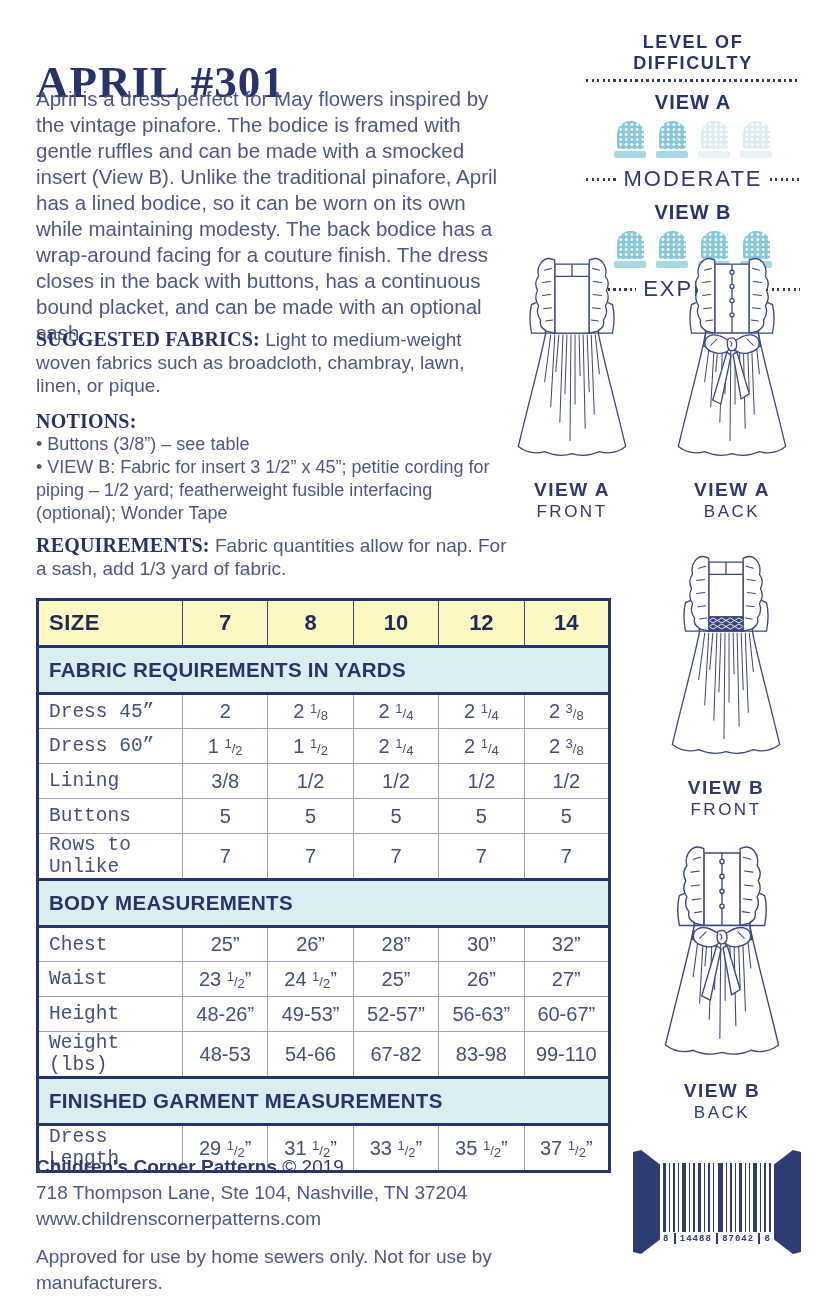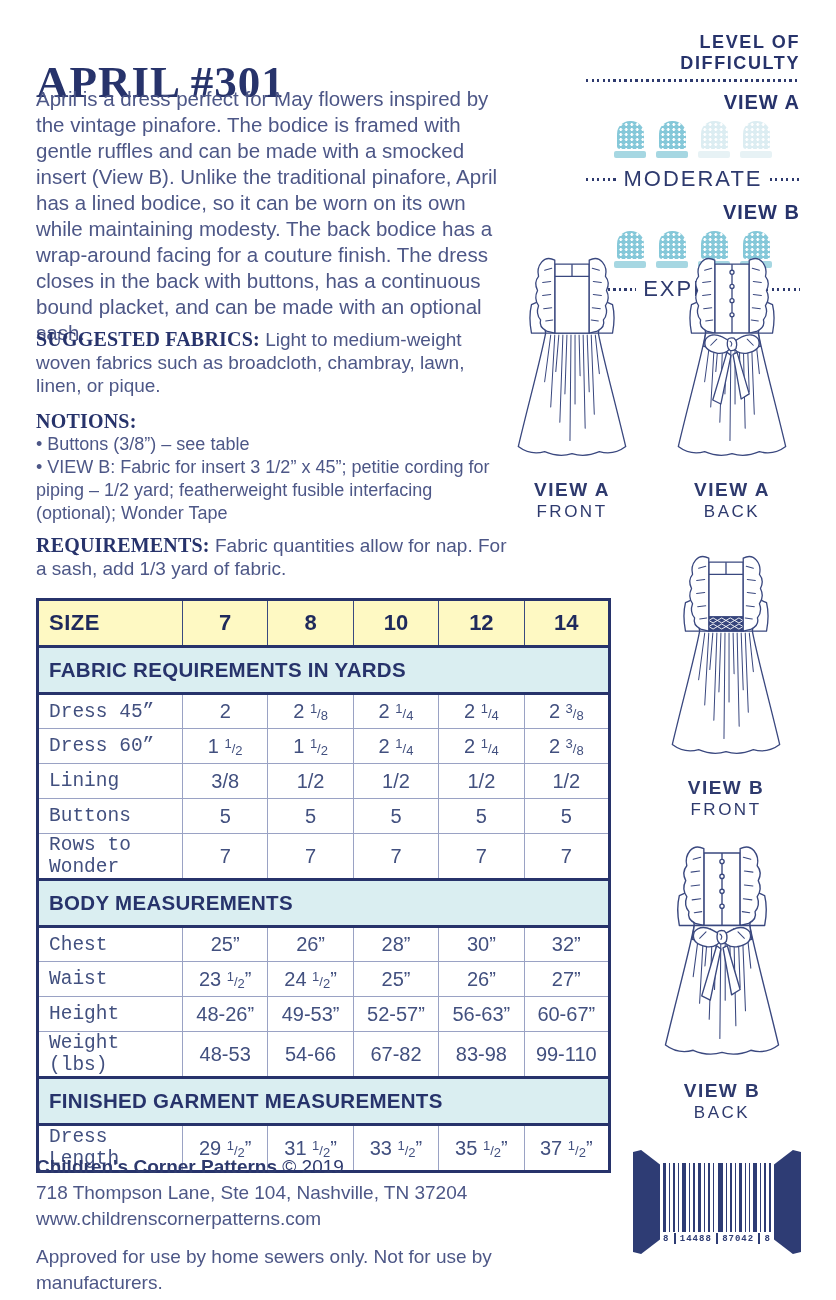--- a/index.html
+++ b/index.html
@@ -10,21 +10,21 @@
   
   .title{font-family:"Liberation Serif",serif;font-weight:700;font-size:45px;
          letter-spacing:1px;color:#27336b;}
   .h-serif{font-family:"Liberation Serif",serif;font-weight:700;font-size:20px;
            color:#27336b;letter-spacing:.2px;}
   .desc{font-size:20.5px;line-height:26px;color:#4d5787;}
   .smalltext{font-size:19px;line-height:23px;color:#4d5787;}
   .bullet-line{font-size:18px;line-height:23px;color:#4d5787;}
 
   
-  .difficulty{width:214px;text-align:right;color:#27336b;}
+  .difficulty{width:214px;text-align:center;color:#27336b;}
   .diff-heading{font-size:18px;font-weight:700;letter-spacing:1.6px;color:#27336b;}
   .dots{display:block;height:3px;margin-top:5px;
         background:repeating-linear-gradient(90deg,#2e3a6e 0 2px,transparent 2px 5.5px);}
   .level{margin-top:9px;}
   .view-label{font-size:20px;font-weight:700;letter-spacing:1px;color:#27336b;}
   .thimbles{margin-top:7px;display:flex;justify-content:center;}
   .thimble{display:inline-block;width:32px;margin:0 5px;}
   .dome{display:block;width:27px;height:28px;margin:0 auto;
         border-radius:13px 13px 3px 3px;background-color:#85c8d9;
         background-image:radial-gradient(circle,#ffffff 1.2px,rgba(255,255,255,0) 1.7px);
@@ -257,21 +257,21 @@
         </tr>
         <tr class="data">
           <td class="lab">Buttons</td>
           <td class="val">5</td>
           <td class="val">5</td>
           <td class="val">5</td>
           <td class="val">5</td>
           <td class="val">5</td>
         </tr>
         <tr class="data">
-          <td class="lab">Rows to Wonder</td>
+          <td class="lab">Rows to Unlike</td>
           <td class="val">7</td>
           <td class="val">7</td>
           <td class="val">7</td>
           <td class="val">7</td>
           <td class="val">7</td>
         </tr>
         <tr class="sect">
           <td colspan="6">BODY MEASUREMENTS</td>
         </tr>
         <tr class="data">

